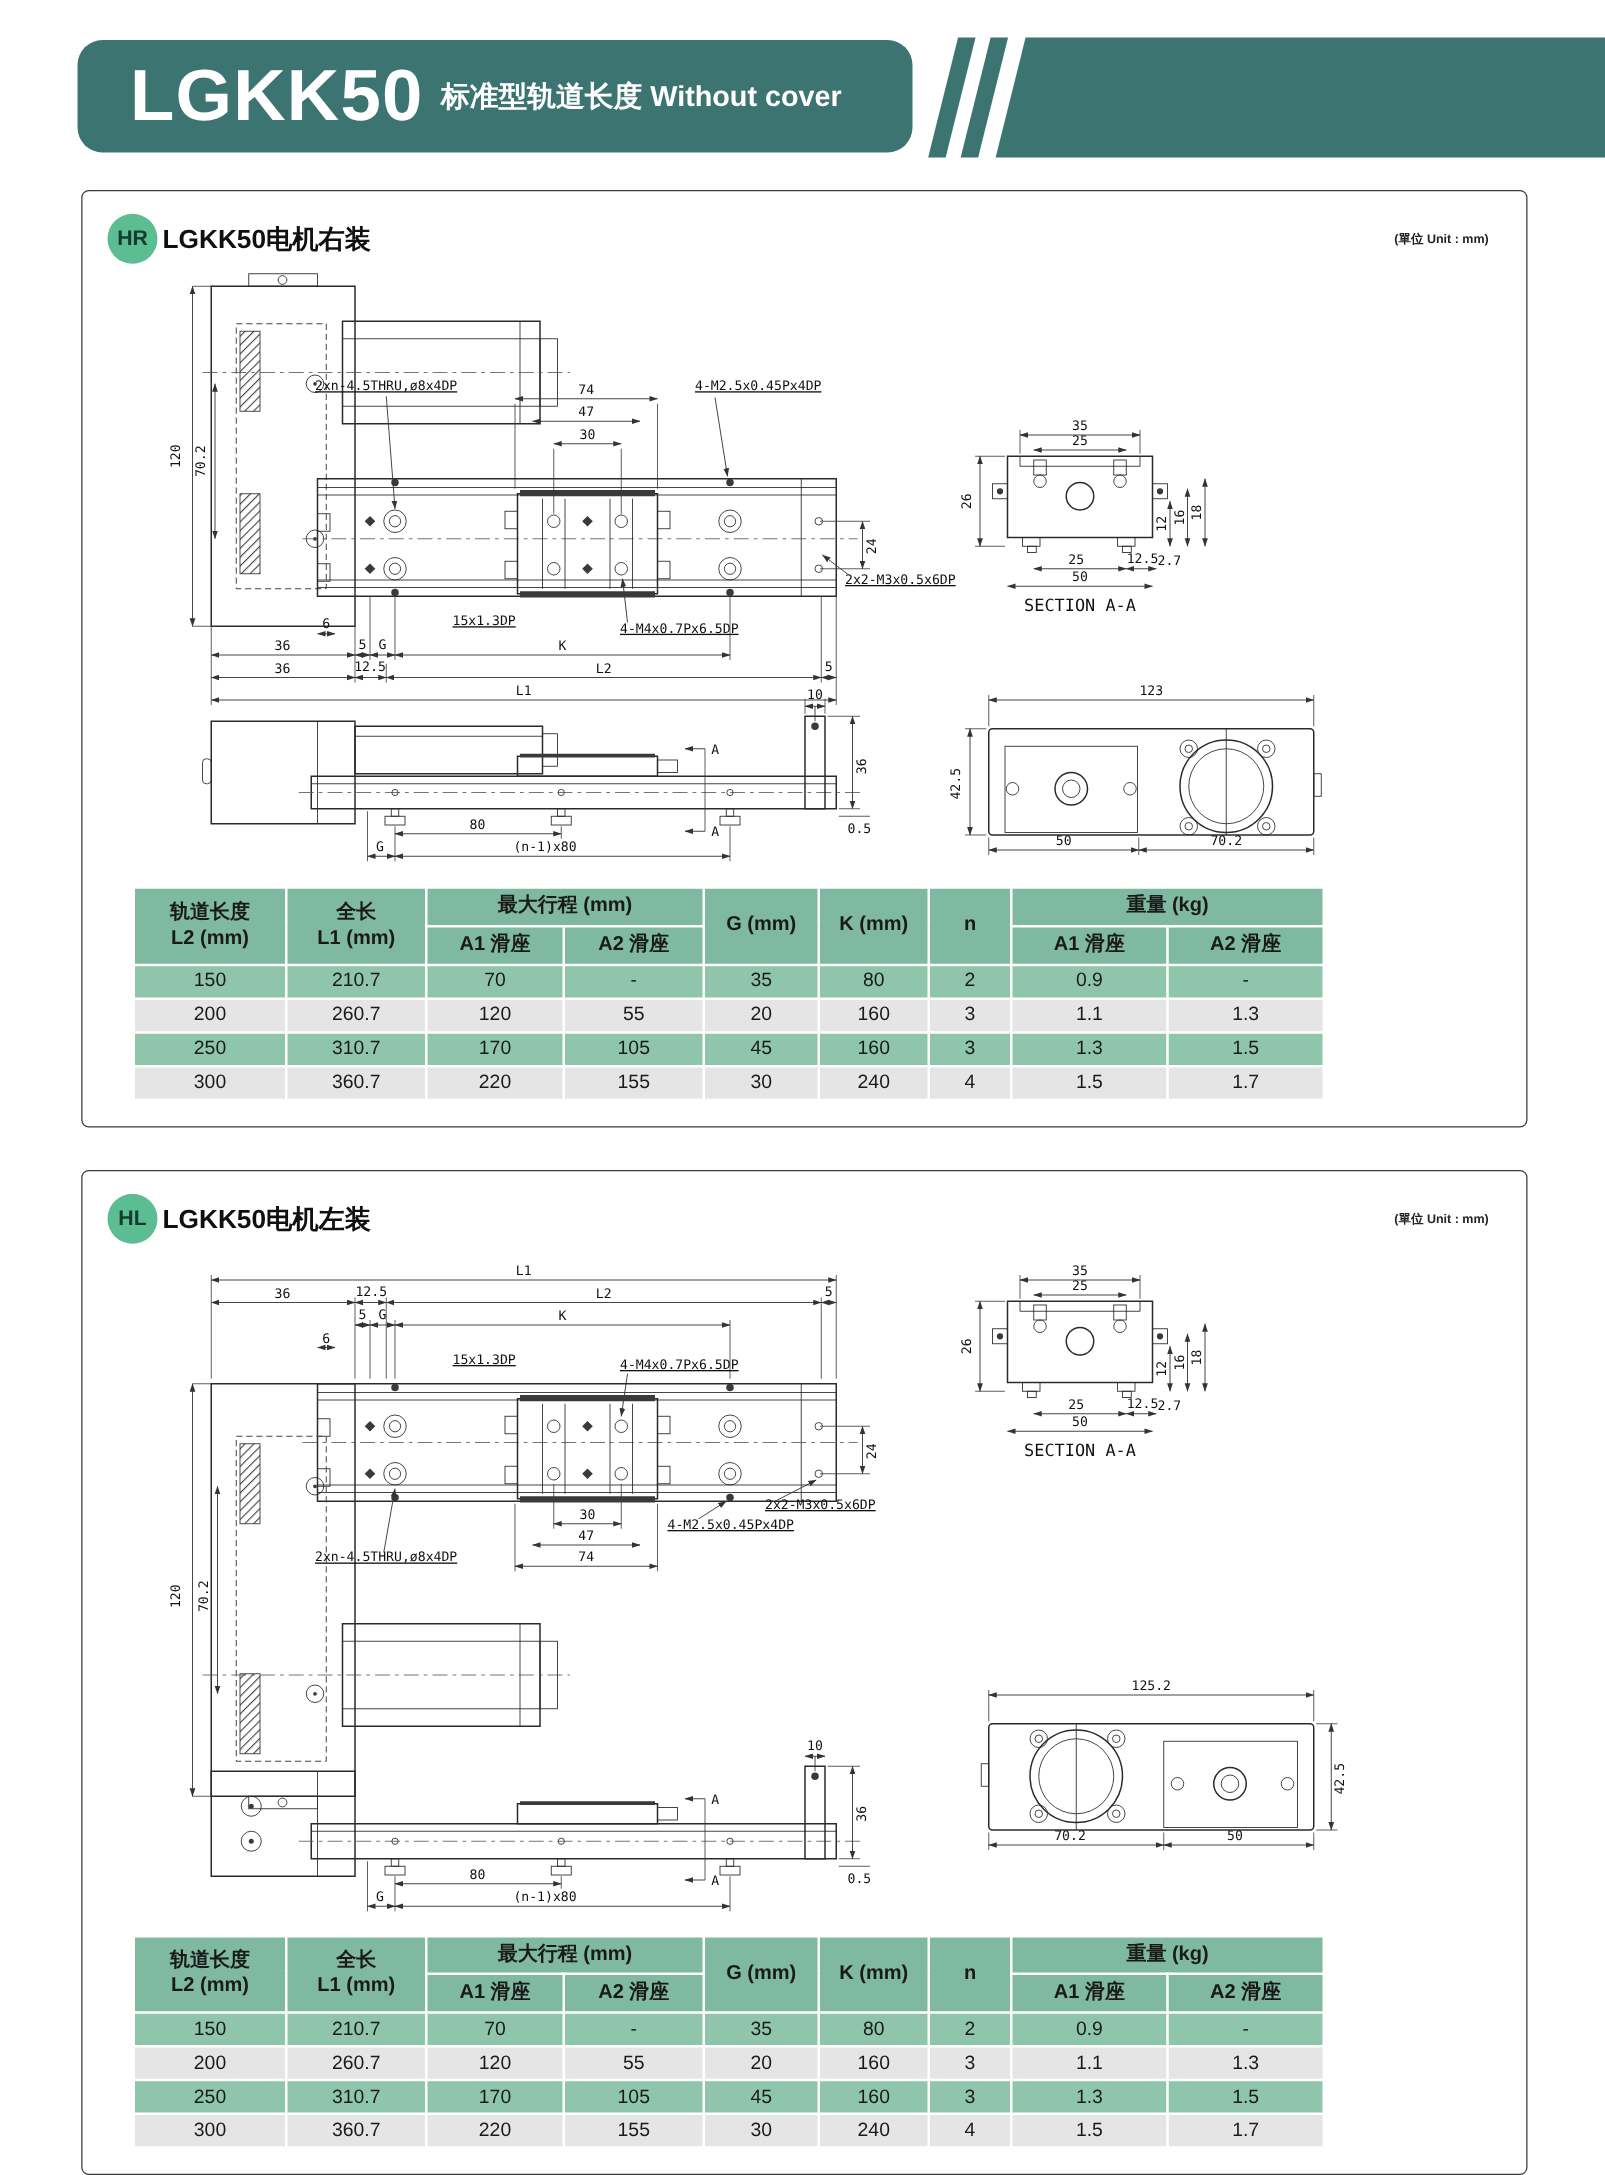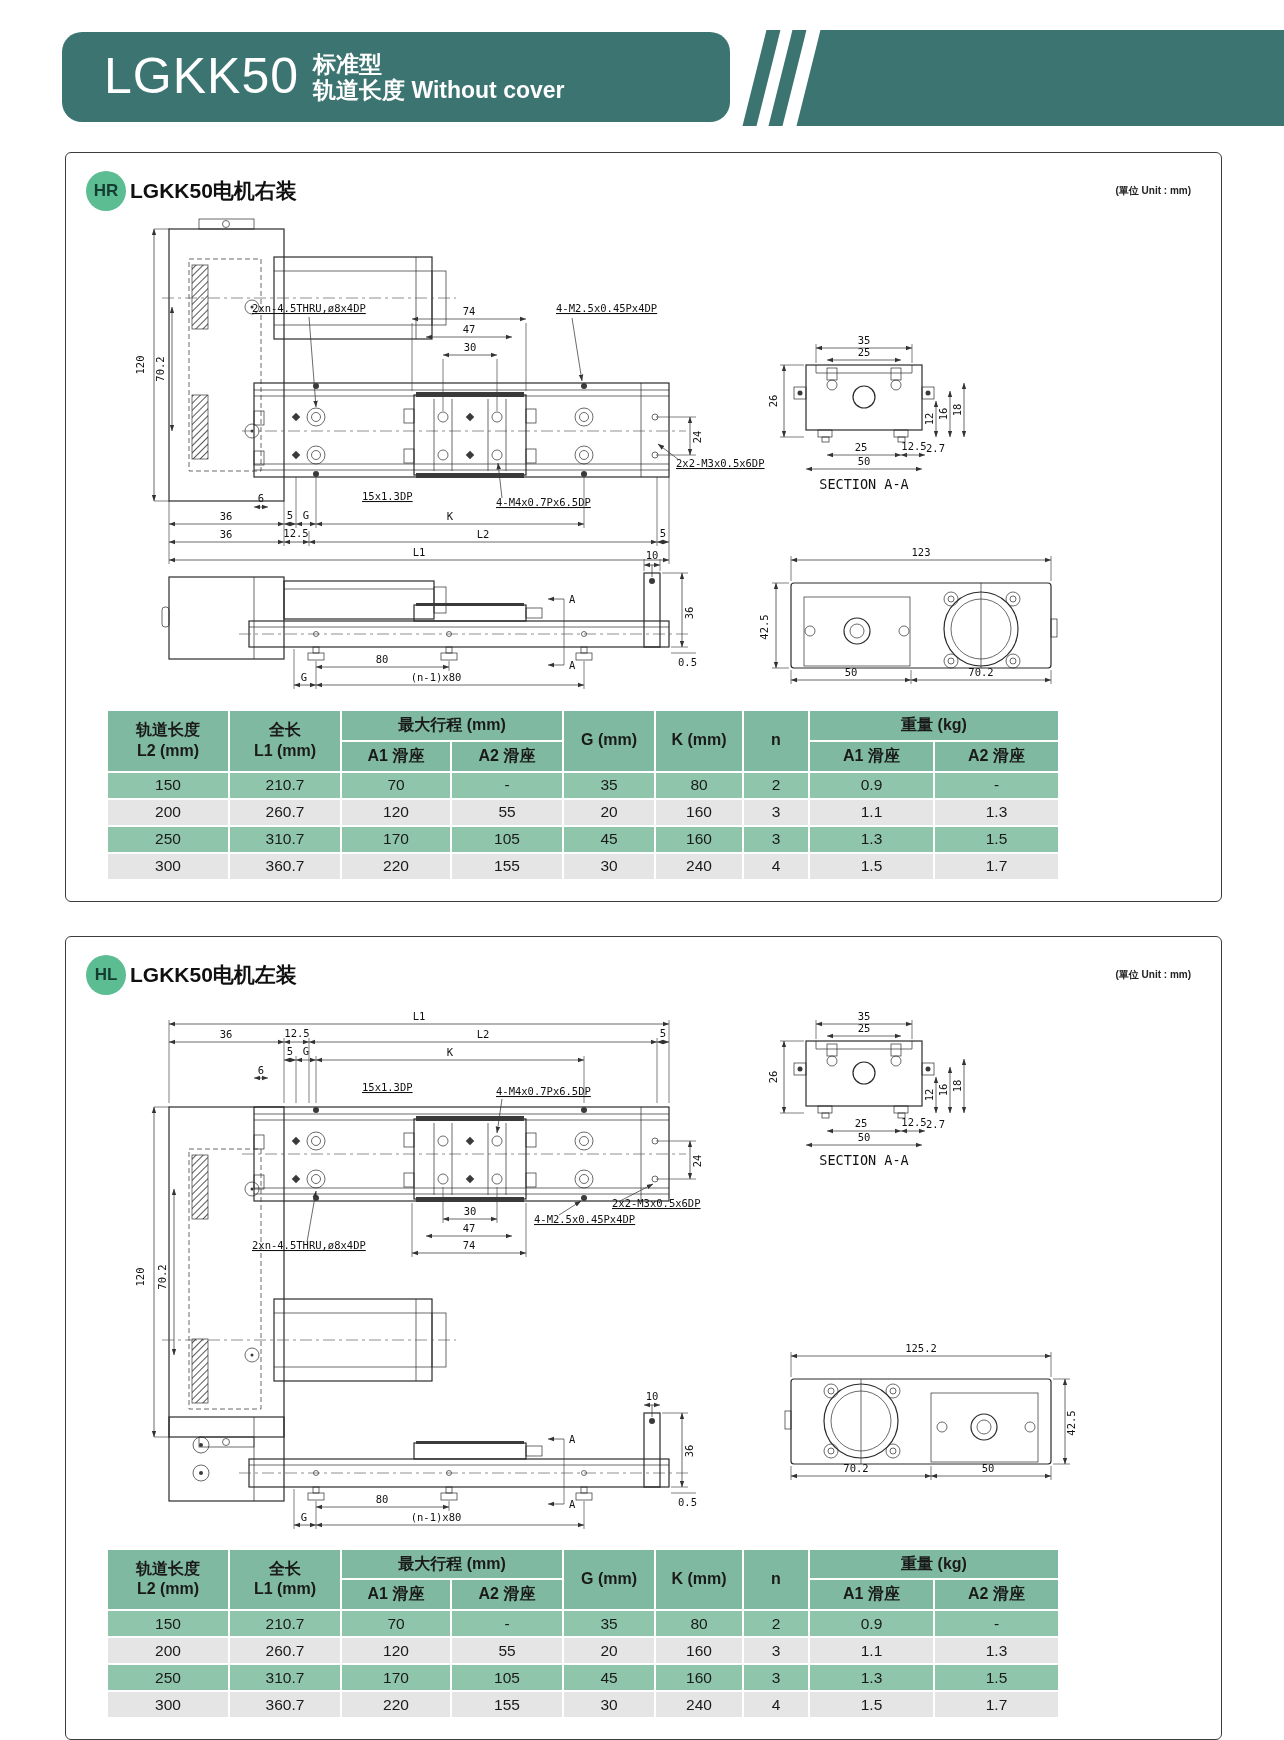--- a/index.html
+++ b/index.html
@@ -8,22 +8,22 @@
   }
   *{box-sizing:border-box}
   html,body{margin:0;padding:0}
   body{width:1284px;min-height:1740px;background:#fff;color:var(--ink);
        font-family:"Liberation Sans",sans-serif;overflow-x:hidden}
 
   
   .masthead{position:relative;height:96px;margin-top:30px;overflow:hidden}
   .banner{position:absolute;left:62px;top:2px;width:668px;height:90px;background:var(--teal);
           border-radius:20px;display:flex;align-items:center;color:#fff;padding-left:42px}
-  .model{font-size:50px;font-weight:400;line-height:.95;letter-spacing:1px}
-  .banner-sub{margin-left:14px;display:flex;flex-direction:column;justify-content:flex-start;line-height:1.15}
+  .model{font-size:58px;font-weight:700;line-height:.95;letter-spacing:1px}
+  .banner-sub{margin-left:14px;display:flex;justify-content:flex-start;line-height:1.15}
   .sub1,.sub2{font-size:23px;font-weight:700}
   .sub2 .en{font-size:23px;font-weight:700}
   .stripe{position:absolute;top:-12px;height:124px;background:var(--teal);transform:skewX(-14deg)}
   .s1{left:754px;width:14px}
   .s2{left:780px;width:14px}
   .s3{left:808px;right:-80px}
 
   
   .panel{border:1.6px solid #3c3c3c;border-radius:6px;margin:0 62px 0 65px;padding:12px 0 20px;background:#fff}
   .panel-hr{margin-top:26px}

